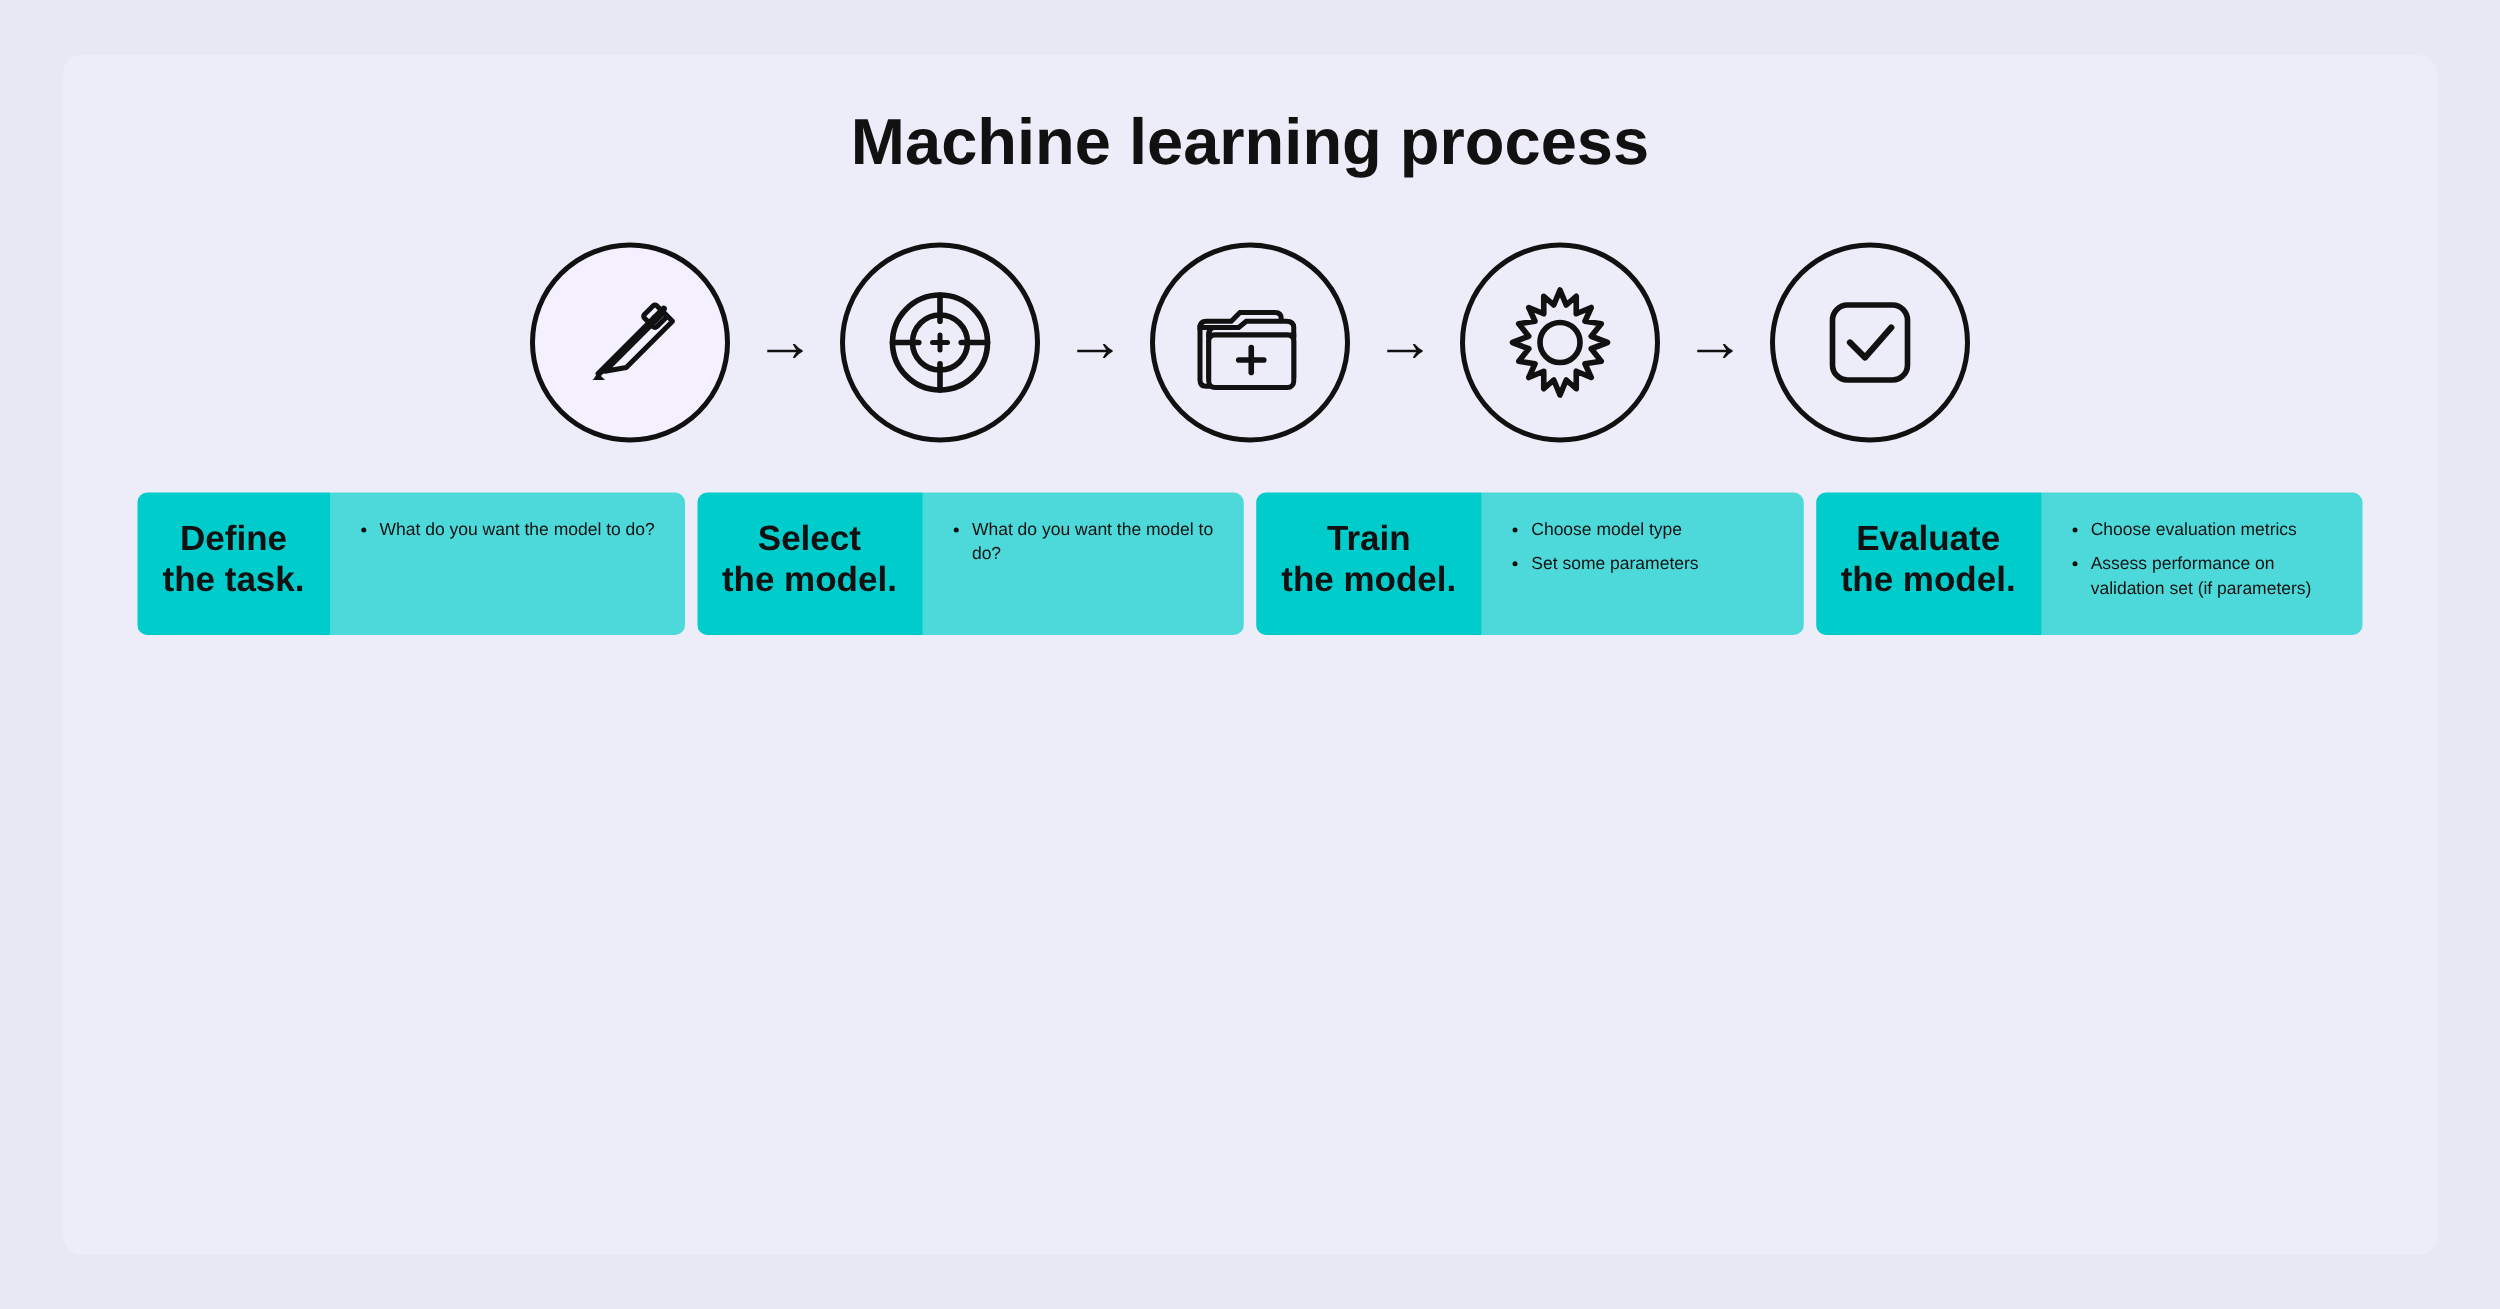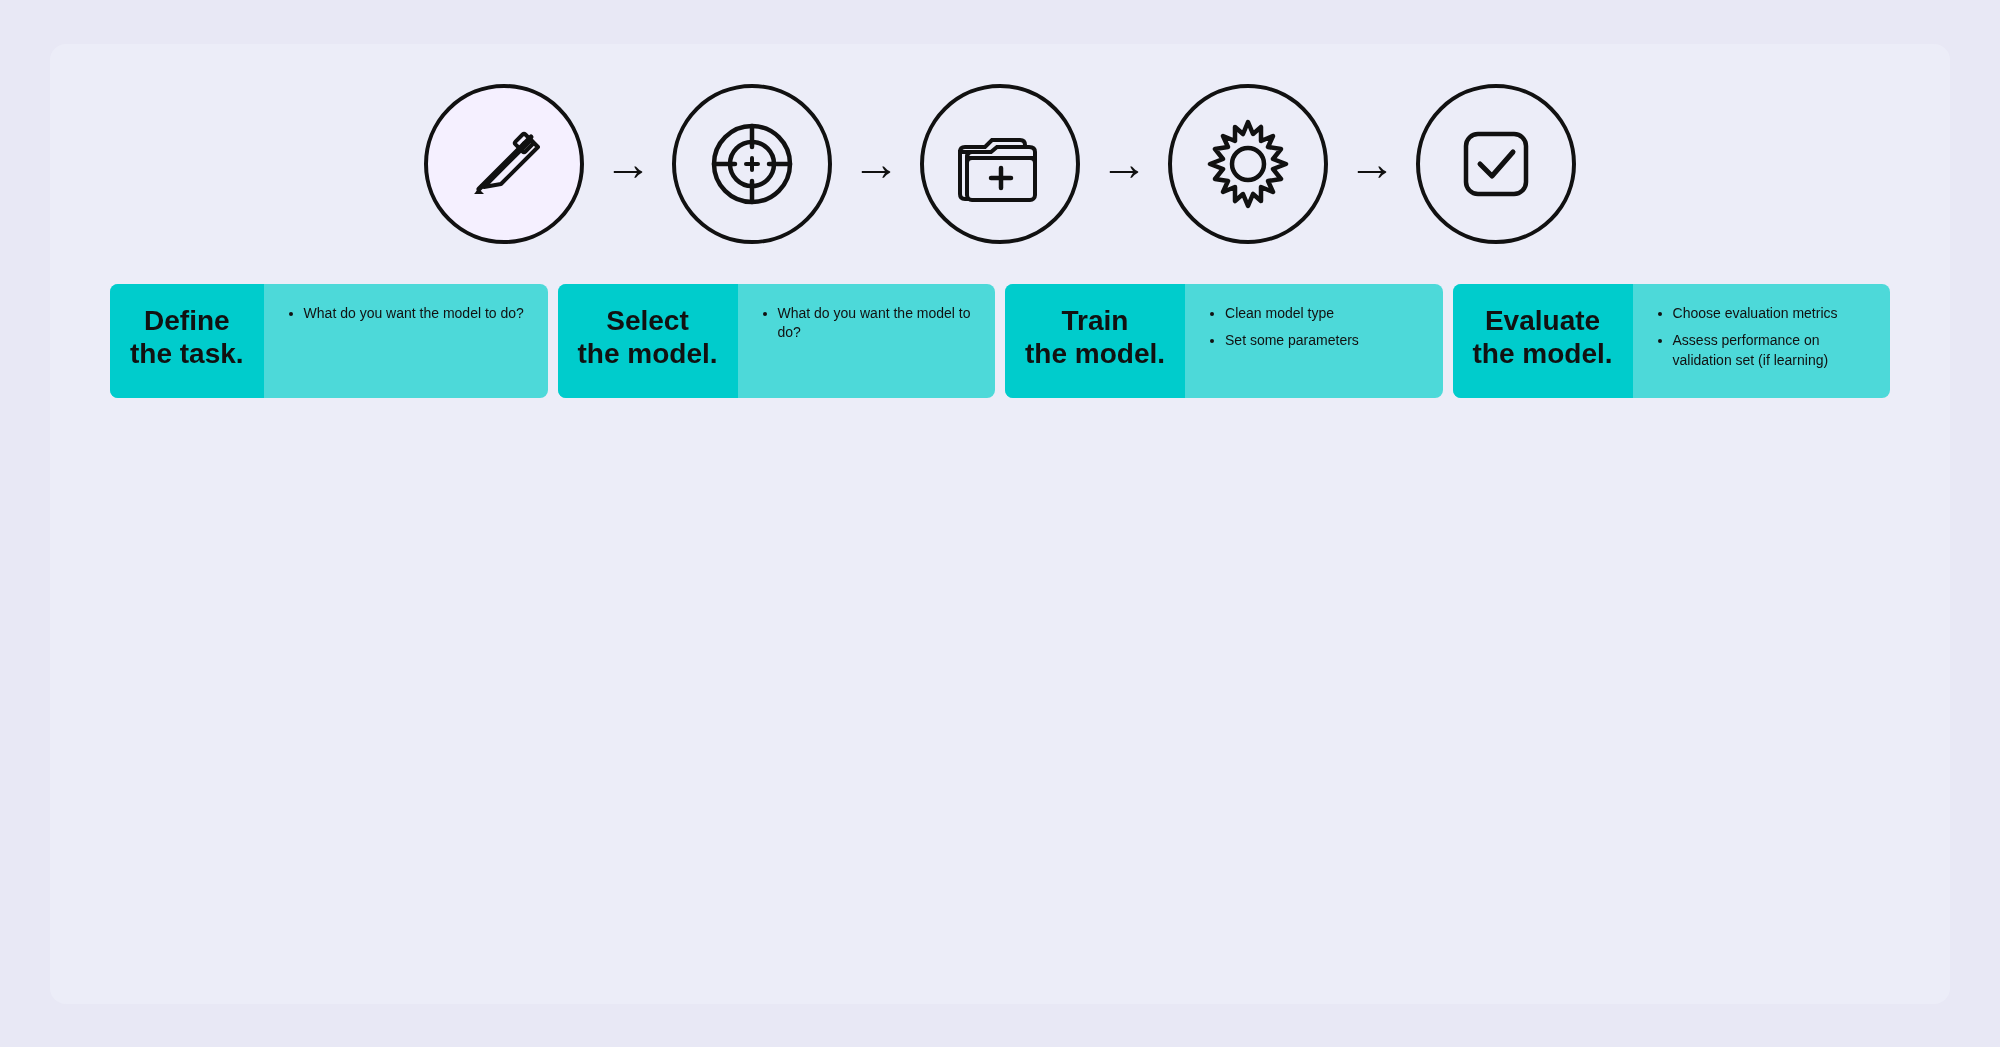--- a/index.html
+++ b/index.html
@@ -114,20 +114,21 @@
       font-size: 14px;
       color: #111111;
       line-height: 1.4;
       margin-bottom: 8px;
     }
   </style>
 </head>
 <body>
 
 <div class="container">
+  <h1 class="title">Machine learning process</h1>
 
   <div class="icons-row">
 
     <div class="icon-circle filled">
       <svg width="90" height="90" viewBox="0 0 90 90" fill="none" xmlns="http://www.w3.org/2000/svg">
         <line x1="20" y1="70" x2="65" y2="25" stroke="#111" stroke-width="5" stroke-linecap="round"></line>
         <line x1="65" y1="25" x2="72" y2="18" stroke="#111" stroke-width="5" stroke-linecap="round"></line>
         <polygon points="20,70 15,75 25,75" fill="#111"></polygon>
         <rect x="58" y="17" width="14" height="14" rx="2" transform="rotate(45 65 24)" fill="none" stroke="#111" stroke-width="4"></rect>
 
@@ -213,32 +214,32 @@
       </div>
     </div>
 
 
     <div class="card">
       <div class="card-header">
         <div class="card-header-text">Train<br>the model.</div>
       </div>
       <div class="card-body">
         <ul>
-          <li>Clean model type</li>
+          <li>Choose model type</li>
           <li>Set some parameters</li>
         </ul>
       </div>
     </div>
 
     <div class="card">
       <div class="card-header">
         <div class="card-header-text">Evaluate<br>the model.</div>
       </div>
       <div class="card-body">
         <ul>
           <li>Choose evaluation metrics</li>
-          <li>Assess performance on validation set (if learning)</li>
+          <li>Assess performance on validation set (if parameters)</li>
         </ul>
       </div>
     </div>
 
   </div>
 </div>
 
 </body></html>

